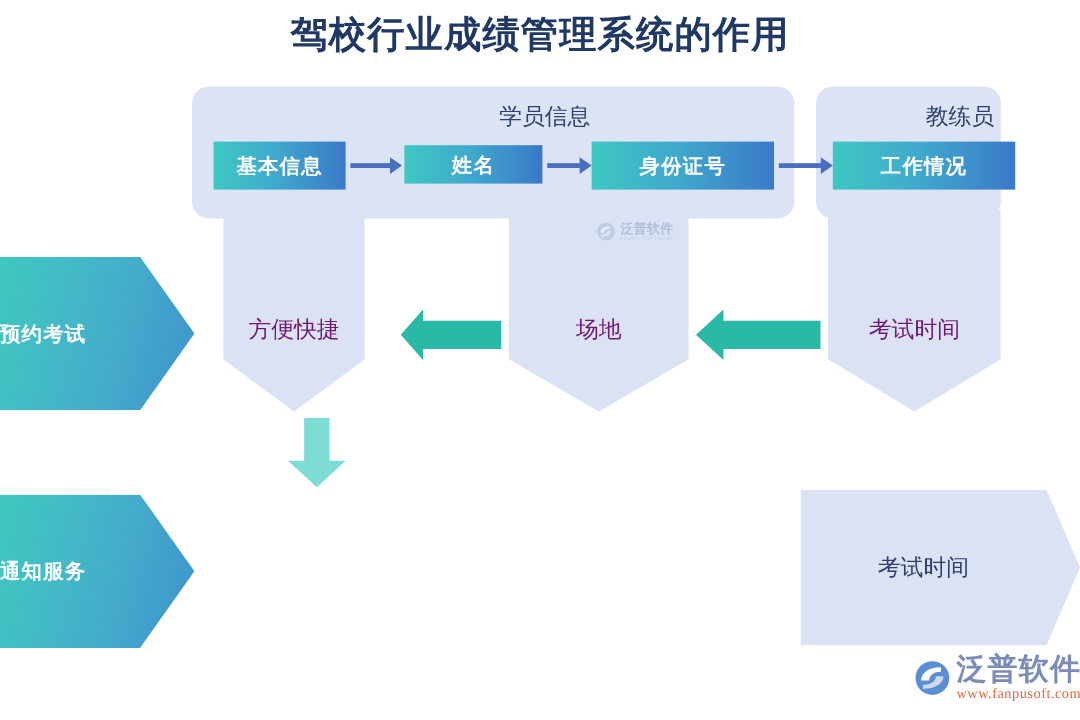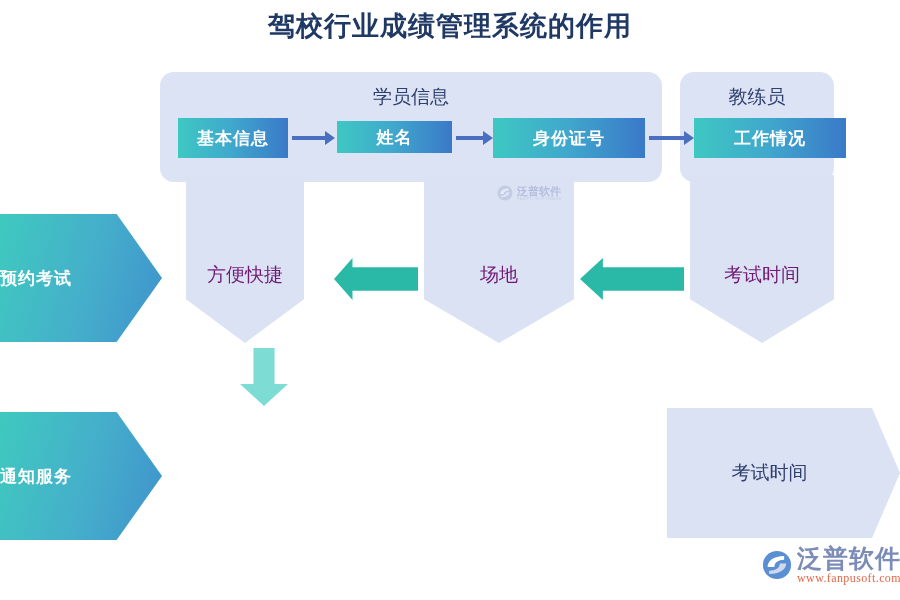--- a/index.html
+++ b/index.html
@@ -19,41 +19,42 @@
   }
 
   
   .page-title {
     position: absolute;
     left: 0;
     top: 8px;
     width: 900px;
     text-align: center;
     font-family: "Liberation Serif", "DejaVu Serif", serif;
-    font-size: 27px;
+    font-size: 31px;
     font-weight: bold;
     color: #1f3864;
     letter-spacing: 1px;
   }
 
   
   .group-box {
     position: absolute;
     background: #dce3f5;
     border-radius: 14px;
   }
   .group-title {
     position: absolute;
     left: 0;
     top: 12px;
     width: 100%;
     text-align: center;
     font-family: "Liberation Serif", "DejaVu Serif", serif;
     font-size: 19px;
     color: #30406e;
+    padding-left: 43px;
   }
 
   
   .chip {
     position: absolute;
     display: flex;
     align-items: center;
     justify-content: center;
     background: linear-gradient(90deg, #3ec8c2 0%, #40a8cd 48%, #3a79c8 100%);
     color: #ffffff;

